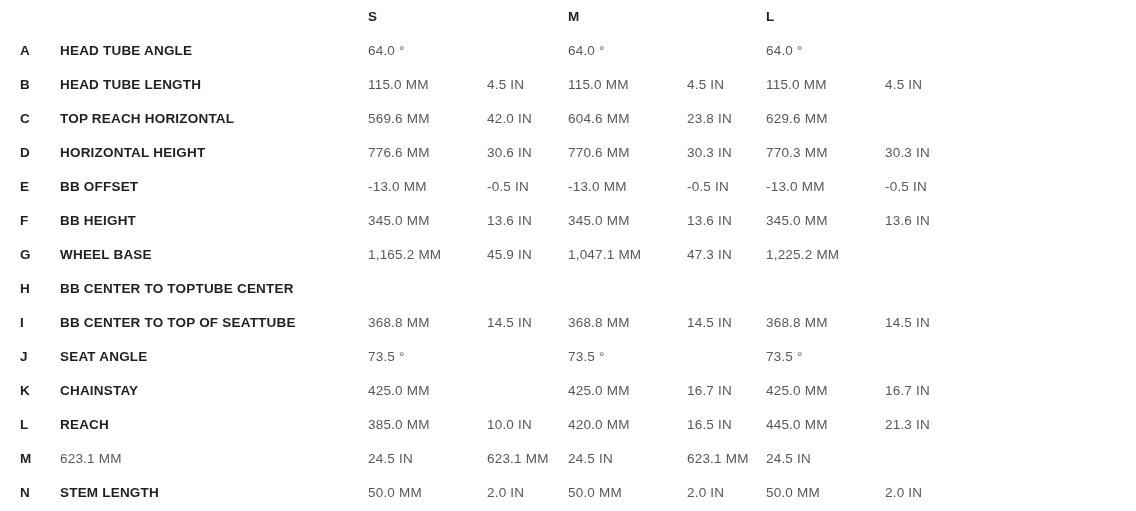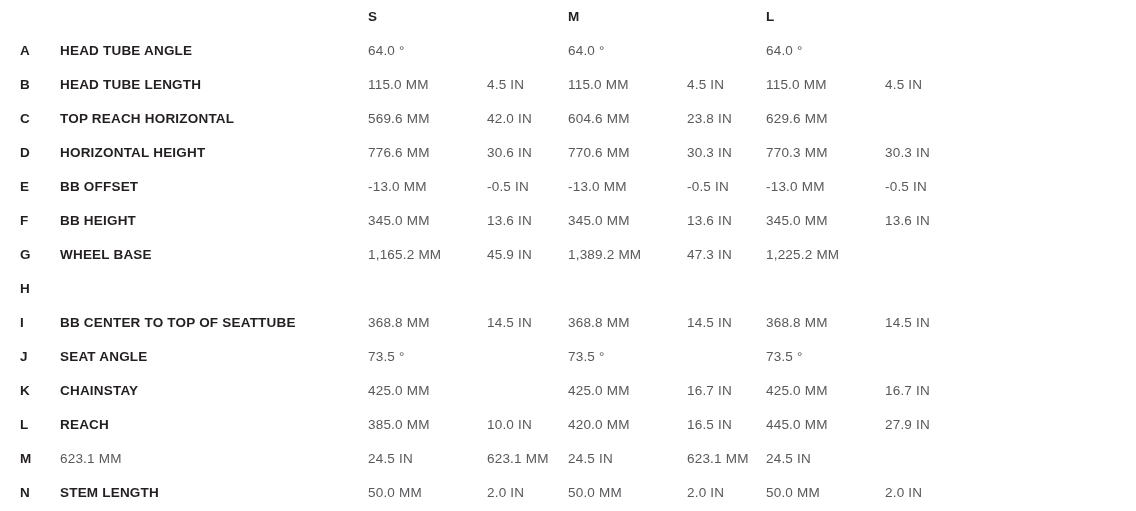--- a/index.html
+++ b/index.html
@@ -130,27 +130,28 @@
     <div class="cell value-cell">13.6 IN</div>
     <div class="cell value-cell">345.0 MM</div>
     <div class="cell value-cell">13.6 IN</div>
   </div>
 
   <div class="geo-row">
     <div class="cell letter-cell">G</div>
     <div class="cell label-cell">WHEEL BASE</div>
     <div class="cell value-cell">1,165.2 MM</div>
     <div class="cell value-cell">45.9 IN</div>
-    <div class="cell value-cell">1,389.2 MM</div>
+    <div class="cell value-cell">1,047.1 MM</div>
     <div class="cell value-cell">47.3 IN</div>
     <div class="cell value-cell">1,225.2 MM</div>
   </div>
 
   <div class="geo-row">
     <div class="cell letter-cell">H</div>
+    <div class="cell label-cell">BB CENTER TO TOPTUBE CENTER</div>
     <div class="cell value-cell"></div>
     <div class="cell value-cell"></div>
     <div class="cell value-cell"></div>
     <div class="cell value-cell"></div>
     <div class="cell value-cell"></div>
     <div class="cell value-cell"></div>
   </div>
 
   <div class="geo-row">
     <div class="cell letter-cell">I</div>
@@ -186,21 +187,21 @@
   </div>
 
   <div class="geo-row">
     <div class="cell letter-cell">L</div>
     <div class="cell label-cell">REACH</div>
     <div class="cell value-cell">385.0 MM</div>
     <div class="cell value-cell">10.0 IN</div>
     <div class="cell value-cell">420.0 MM</div>
     <div class="cell value-cell">16.5 IN</div>
     <div class="cell value-cell">445.0 MM</div>
-    <div class="cell value-cell">27.9 IN</div>
+    <div class="cell value-cell">21.3 IN</div>
   </div>
 
   <div class="geo-row">
     <div class="cell letter-cell">M</div>
     <div class="cell value-cell">623.1 MM</div>
     <div class="cell value-cell">24.5 IN</div>
     <div class="cell value-cell">623.1 MM</div>
     <div class="cell value-cell">24.5 IN</div>
     <div class="cell value-cell">623.1 MM</div>
     <div class="cell value-cell">24.5 IN</div>

